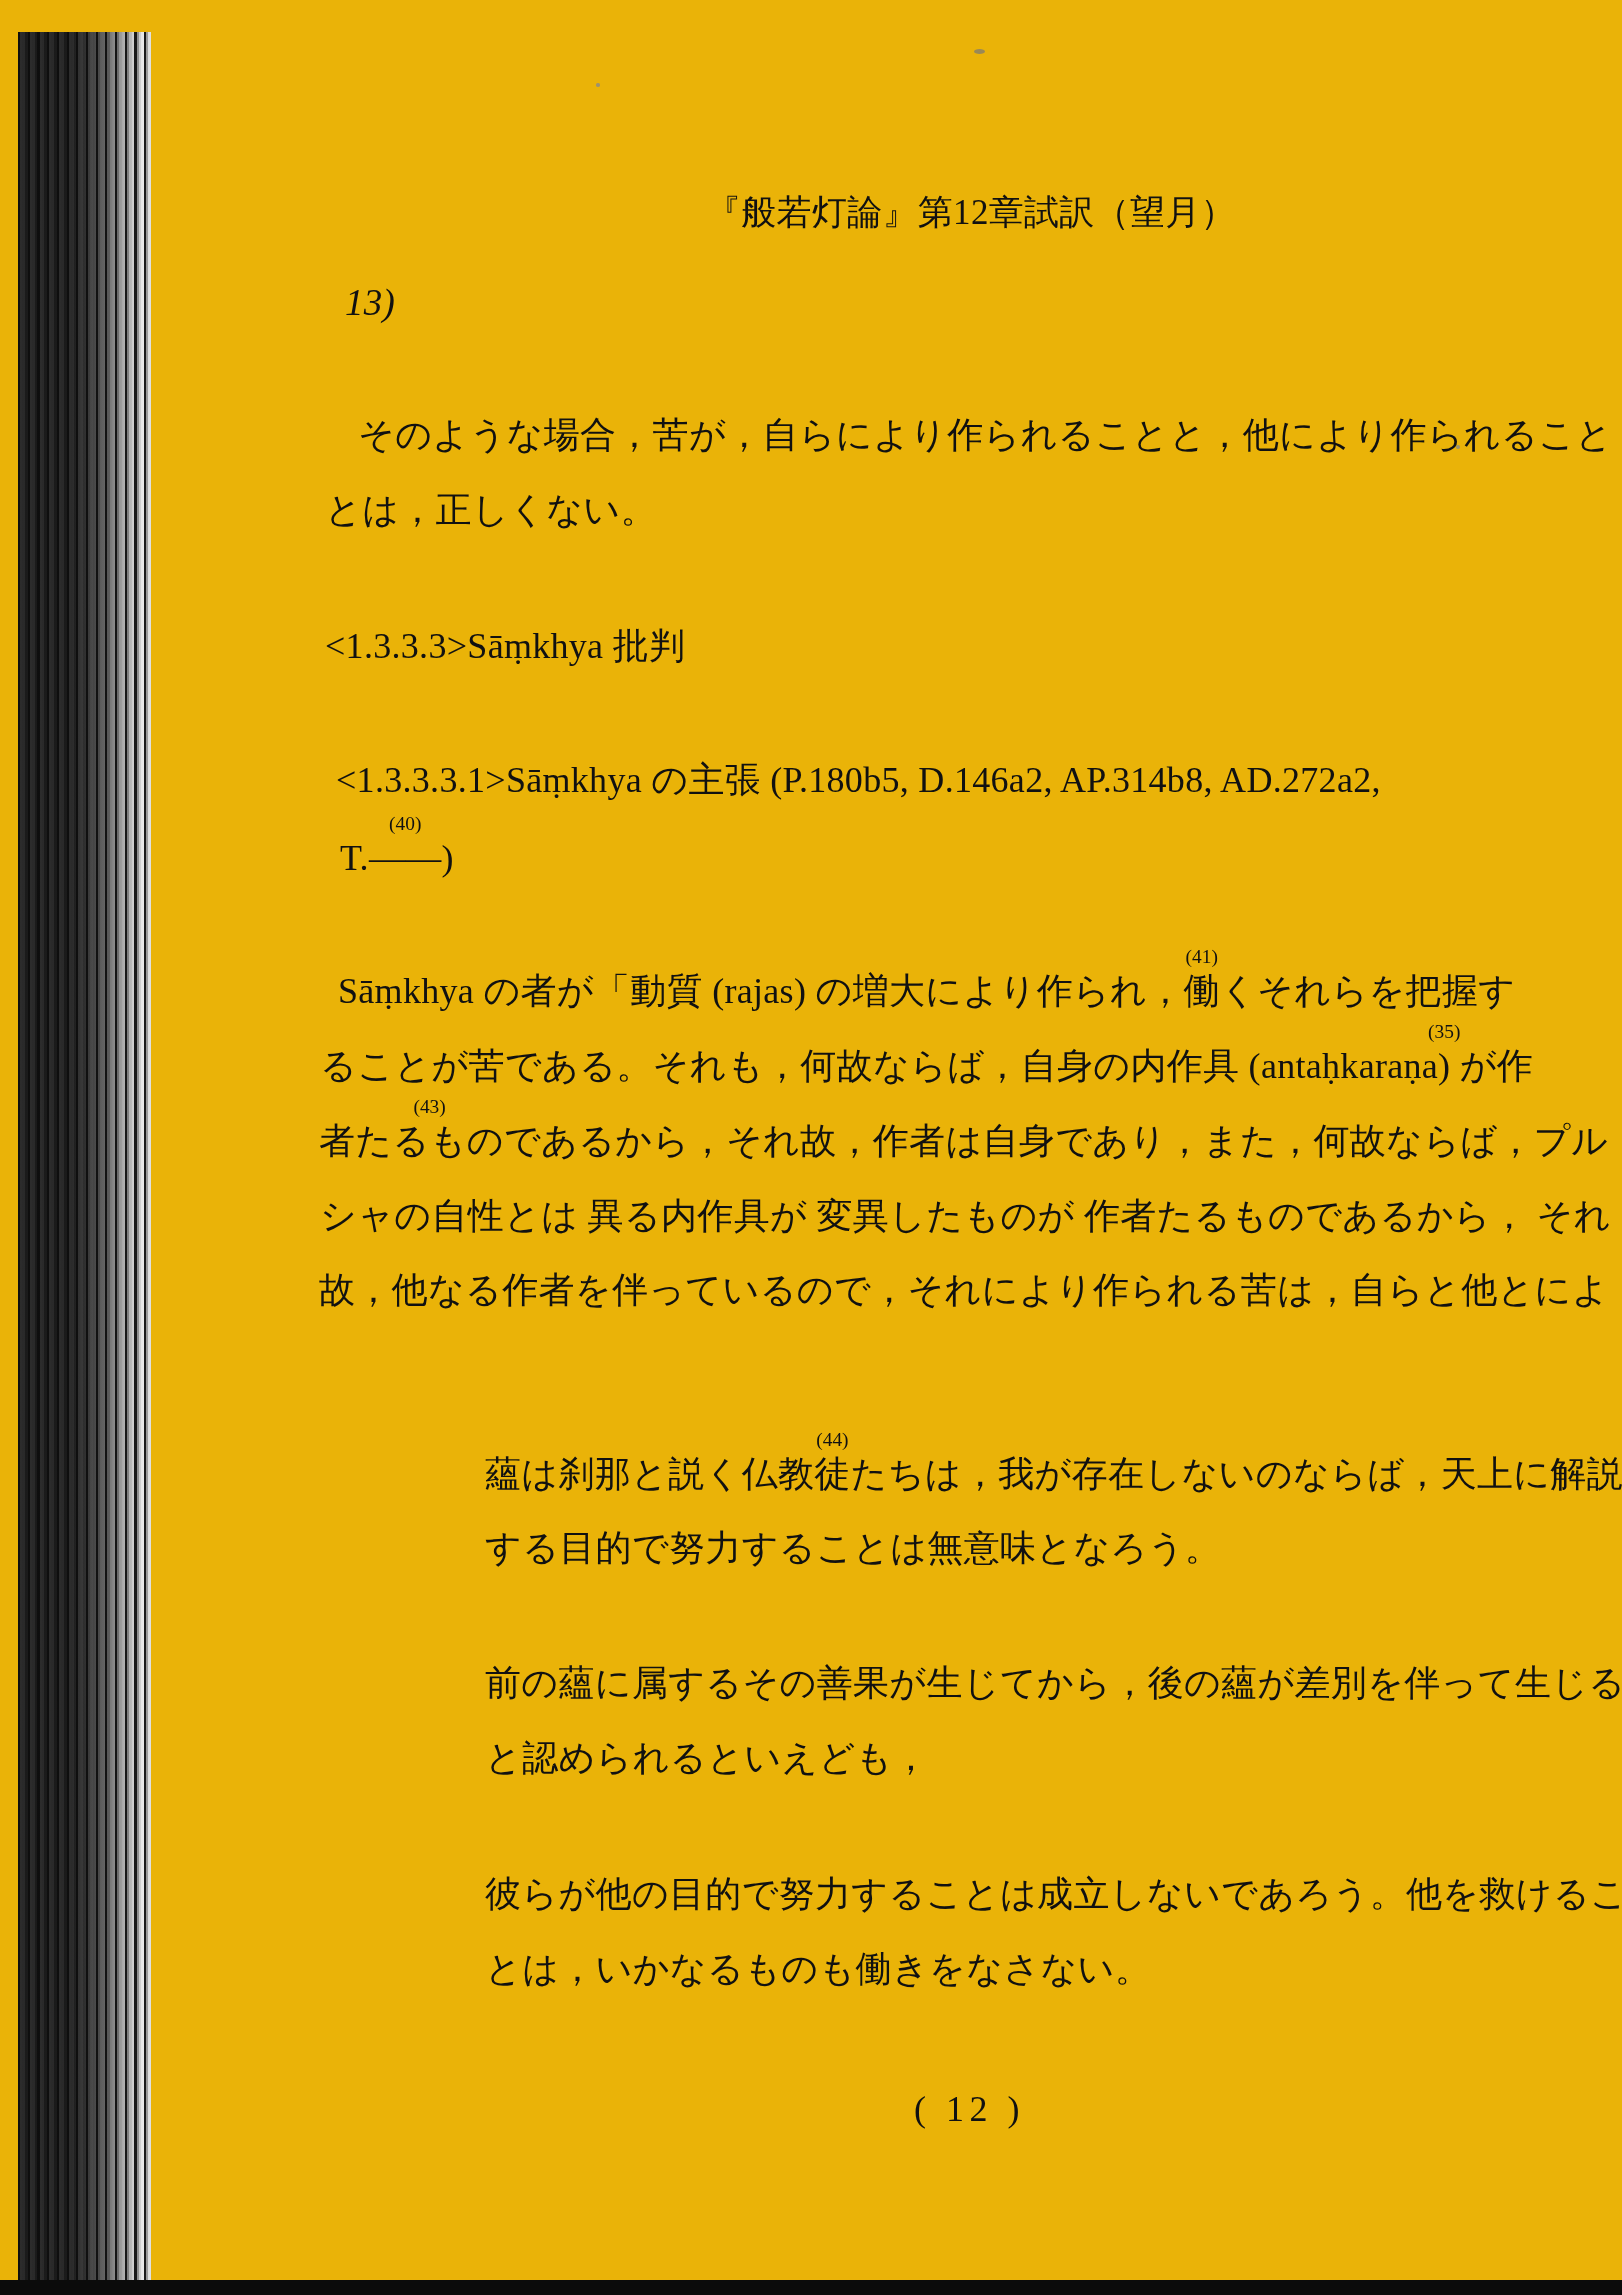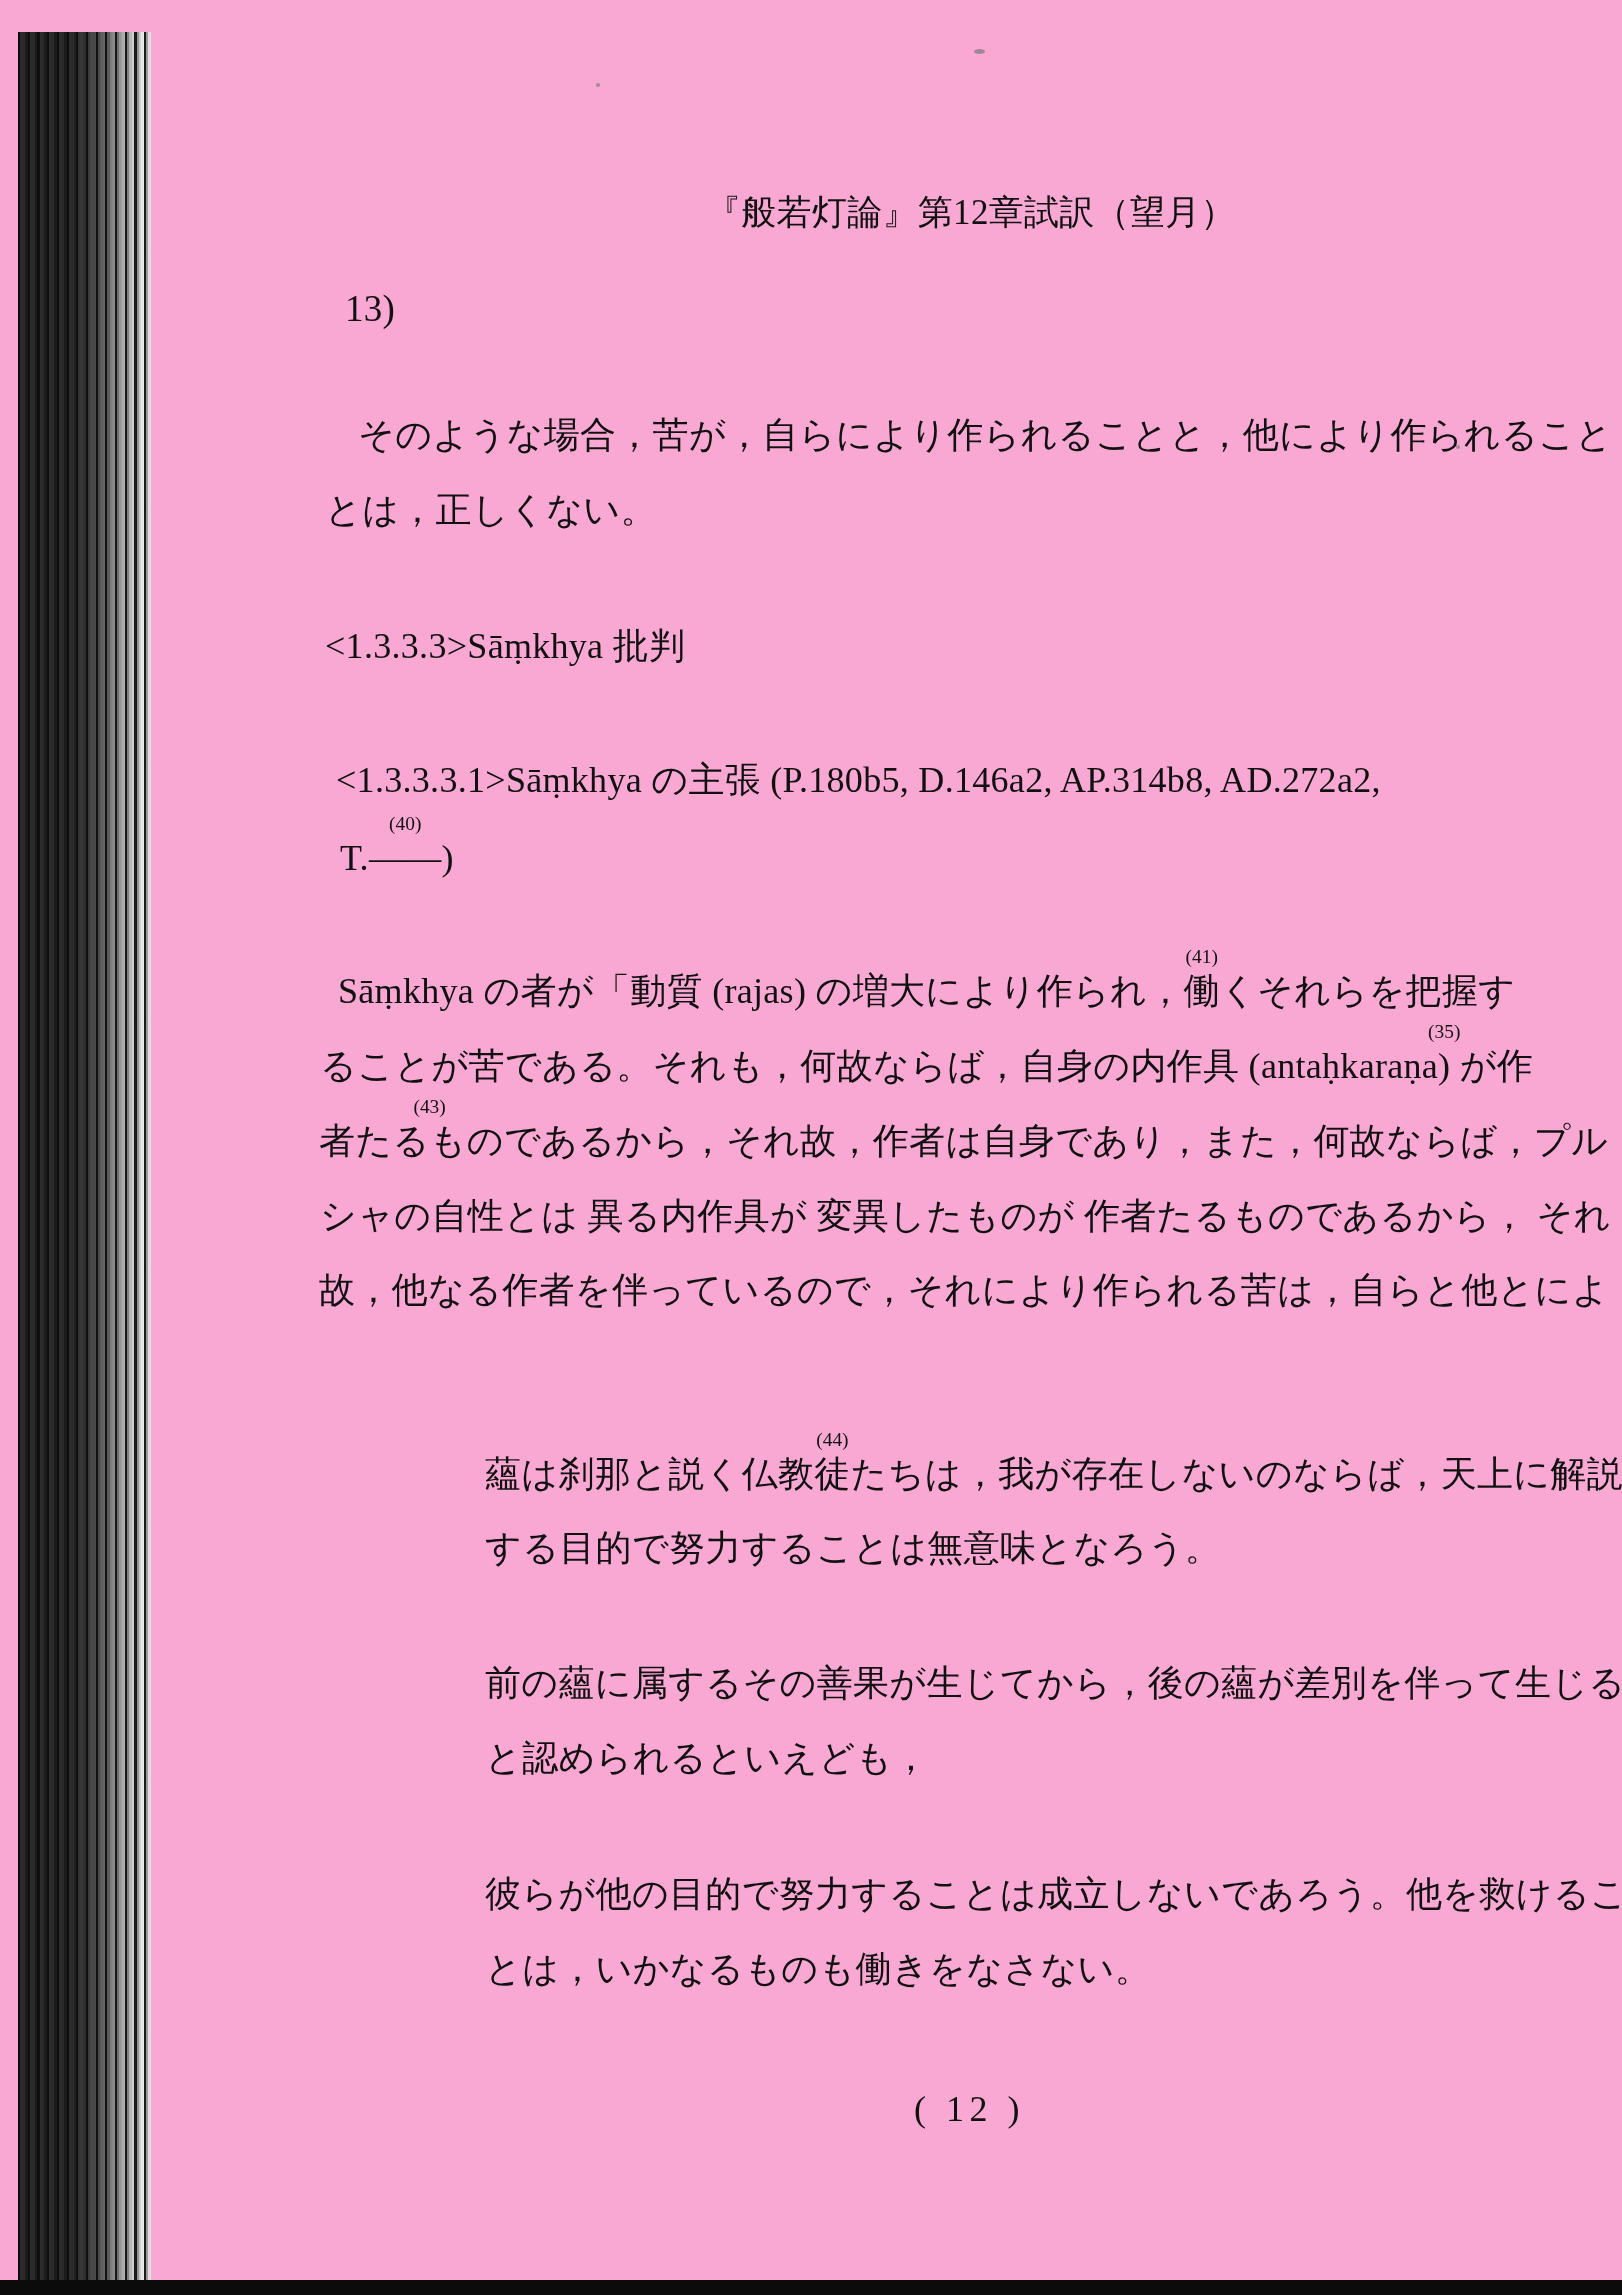--- a/index.html
+++ b/index.html
@@ -1,19 +1,19 @@
 <!DOCTYPE html>
 <html style="font-size:11px"><head>
 <meta charset="utf-8">
 <style>
   html,body{margin:0;padding:0;background:#e8e8e8;}
   .page{
     position:relative;
     width:1623px;height:2295px;
-    background:#f9a8d4;
+    background:#eab308;
     overflow:hidden;
     font-family:"Liberation Serif","DejaVu Serif",serif;
     color:#111;
   }
   
   .gutter{
     position:absolute;left:18px;top:32px;width:133px;height:2264px;
     background:
       repeating-linear-gradient(90deg, rgba(15,15,15,.95) 0 2.1px, rgba(80,80,80,.55) 2.1px 4.2px, rgba(150,150,150,.28) 4.2px 7px, rgba(220,220,220,.12) 7px 9.7px),
       linear-gradient(90deg,#000 0%,#000 40%,#1c1c1c 52%,#4e4e4e 64%,#949494 76%,#d6d6d6 88%,#fff 100%);
@@ -52,21 +52,21 @@
 <div class="page">
 
   <div class="gutter"></div>
   <div class="bottom-bar"></div>
   <div class="smudge"></div>
   <div class="speck" style="left:1456px;top:445px;"></div>
   <div class="speck" style="left:596px;top:83px;"></div>
 
   <div class="ln hdr" style="left:706px;top:193px;">『般若灯論』第12章試訳（望月）</div>
 
-  <div class="ln refnum" style="left:345px;top:288px;">13)</div>
+  <div class="ln refnum" style="left:345px;top:282px;font-style:italic;">13)</div>
 
   <div class="ln" style="left:358px;top:415px;">そのような場合，苦が，自らにより作られることと，他により作られること</div>
   <div class="ln" style="left:325px;top:490px;">とは，正しくない。</div>
 
   <div class="ln" style="left:325px;top:626px;">&lt;1.3.3.3&gt;Sāṃkhya 批判</div>
 
   <div class="ln" style="left:336px;top:760px;">&lt;1.3.3.3.1&gt;Sāṃkhya の主張 (P.180b5, D.146a2, AP.314b8, AD.272a2,</div>
   <div class="ln" style="left:340px;top:838px;">
     <span>T.</span><span class="seg"><span class="note">(40)</span><span>——</span></span><span>)</span>
   </div>

